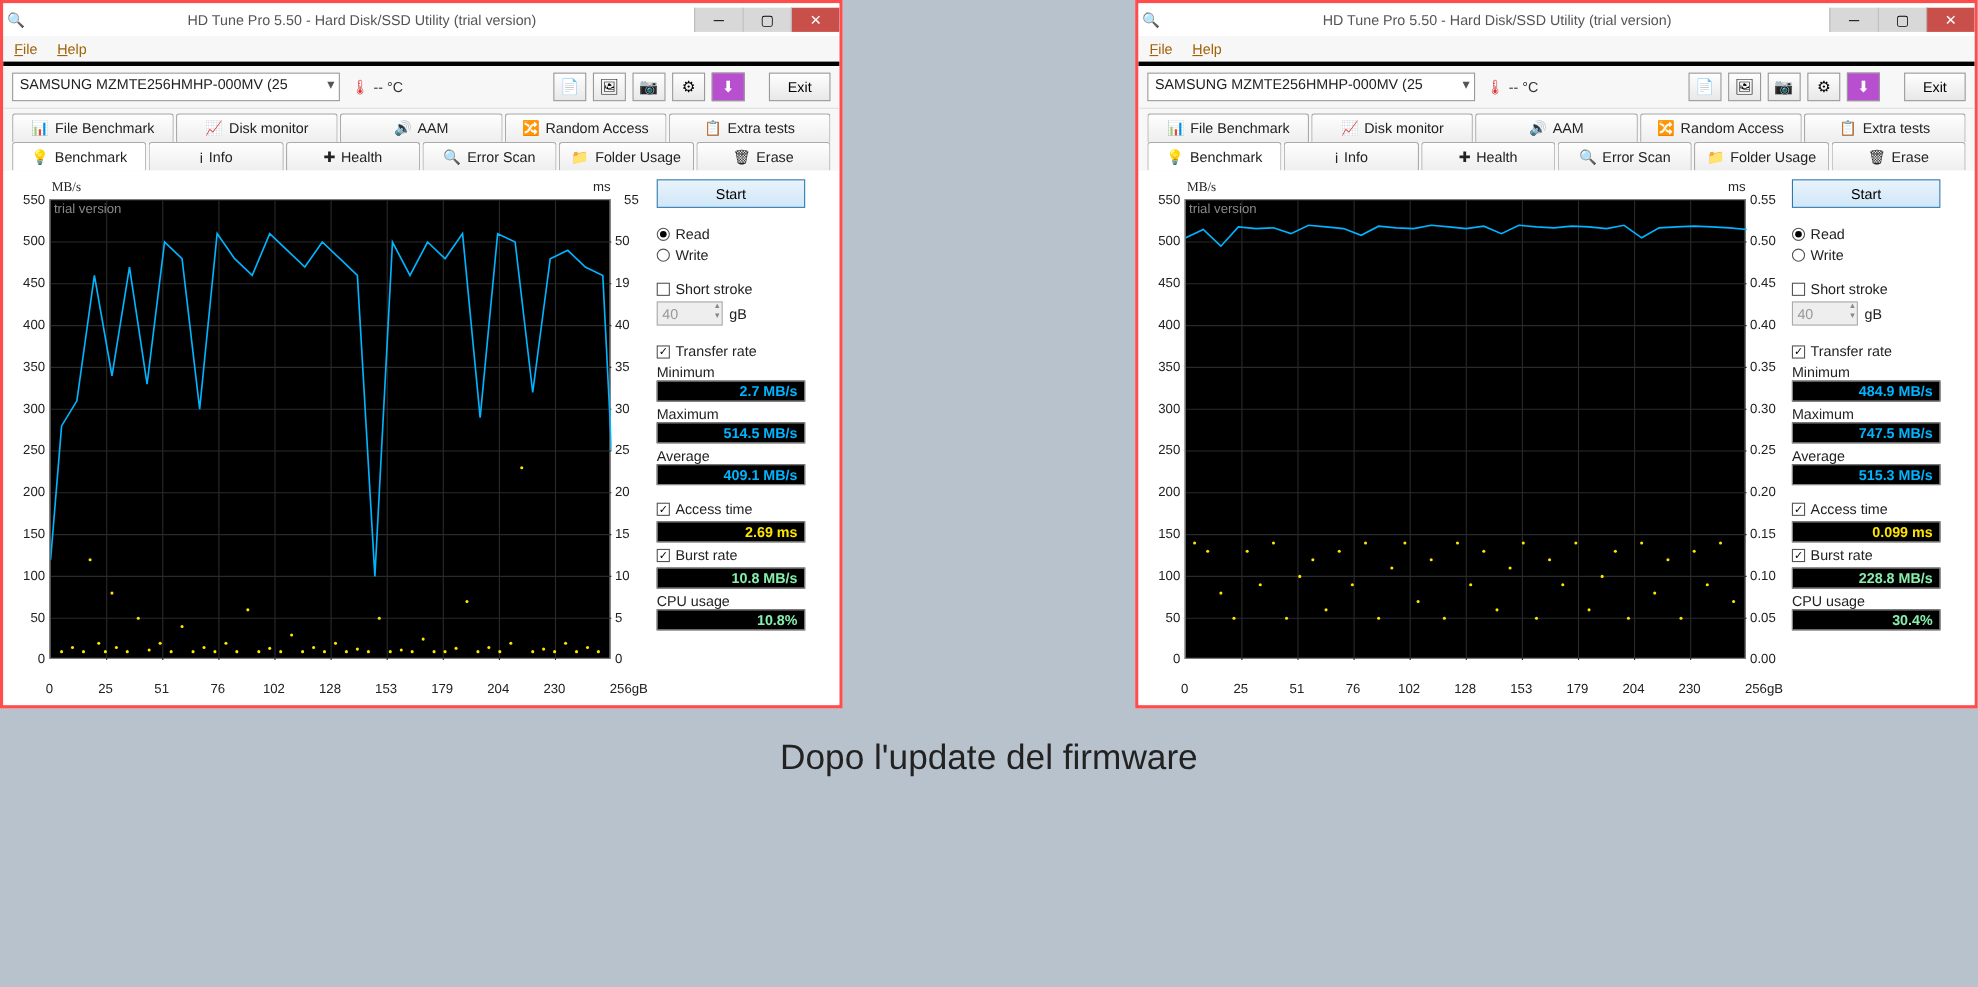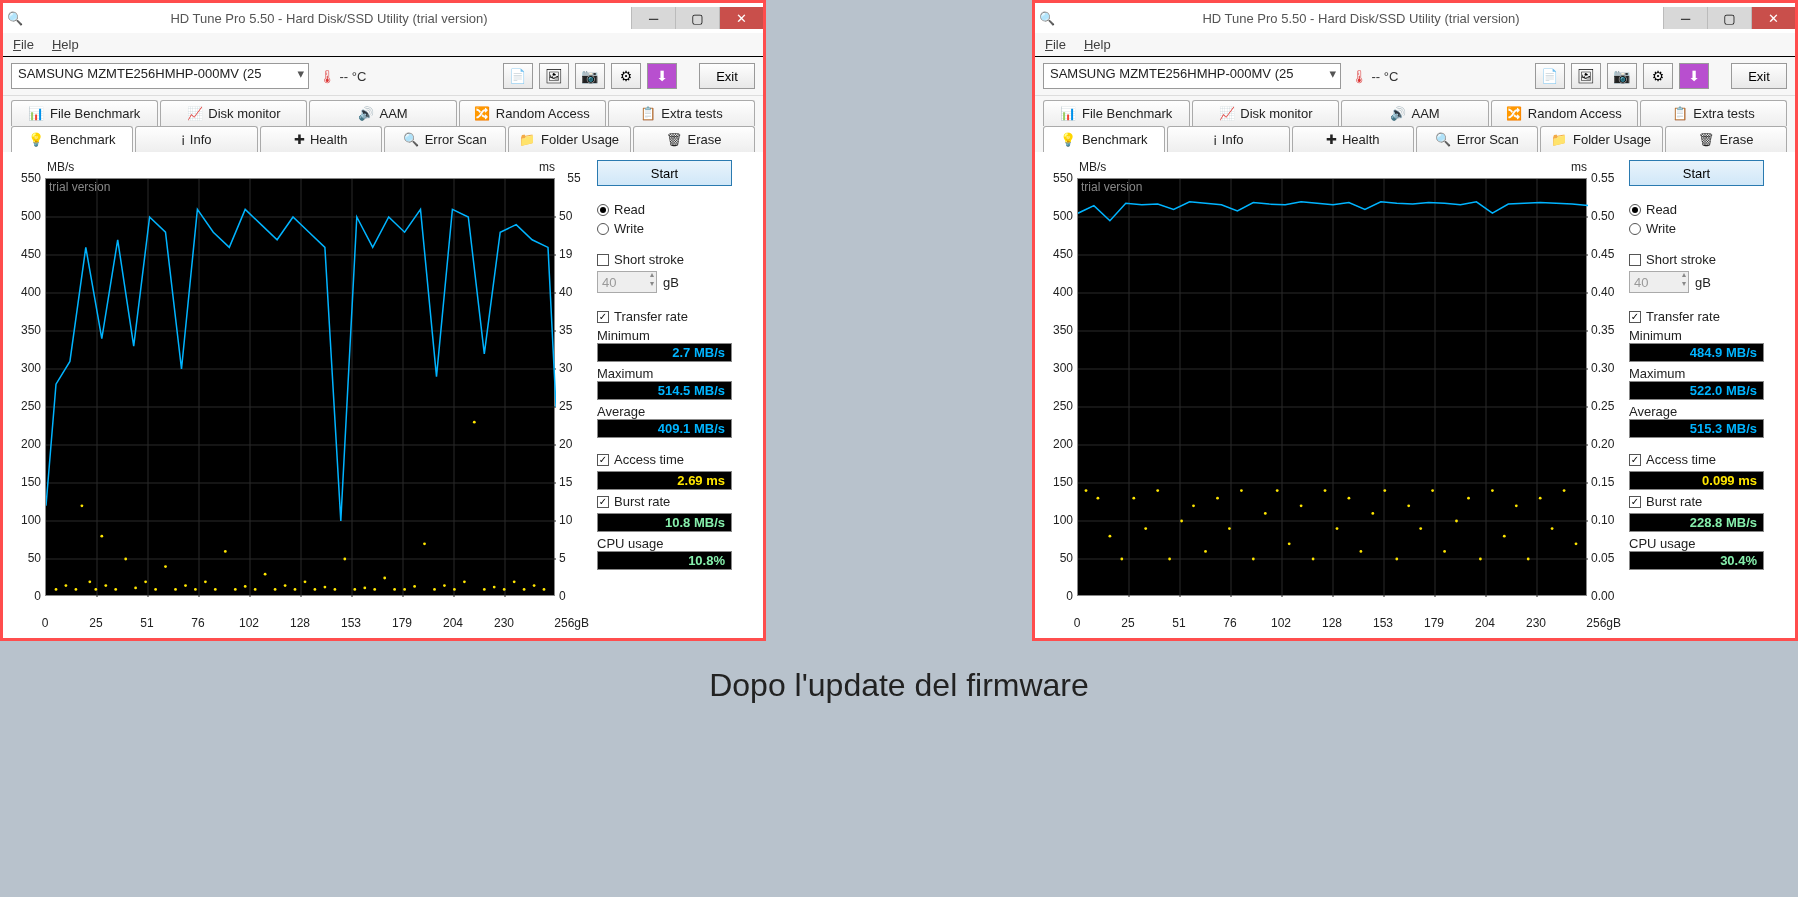--- a/index.html
+++ b/index.html
@@ -6,37 +6,37 @@
   body { background: #b8c2cc; width: 1798px; height: 897px; position: relative; }
   .two-up { display: flex; gap: 20px; padding: 0; }
   .shot { border: 3px solid #ff4d4d; background: #f0f0f0; width: 766px; }
   .shot.right { margin-left: auto; }
   .titlebar { display: flex; align-items: center; background: #fff; height: 30px; color: #555; font-size: 13px; }
   .titlebar .ico { width: 24px; display: flex; justify-content: center; }
   .titlebar .title { flex: 1; text-align: center; }
   .winbtns { display: flex; }
   .winbtn { width: 44px; height: 22px; background: #d8d8d8; border-left: 1px solid #bbb; display: flex; align-items: center; justify-content: center; font-size: 13px; color: #000; }
   .winbtn.close { background: #c94f4b; color: #fff; }
-  .menubar { display: flex; gap: 18px; padding: 4px 10px; background: #f7f7f7; border-bottom: 1px solid #000000; color: #404040; font-size: 13px; }
+  .menubar { display: flex; gap: 18px; padding: 4px 10px; background: #f7f7f7; border-bottom: 4px solid #000000; color: #a16207; font-size: 13px; }
   .menubar span u { text-decoration: underline; }
   .toolbar { display: flex; align-items: center; gap: 6px; padding: 6px 8px; background: #f7f7f7; border-bottom: 1px solid #ddd; }
   .dcombo { flex: 0 0 298px; height: 26px; border: 1px solid #999; background: #fff; padding: 2px 18px 2px 6px; font-size: 13px; color: #222; position: relative; overflow: hidden; white-space: nowrap; }
   .dcombo::after { content: "▾"; position: absolute; right: 4px; top: 2px; color: #555; }
   .tbtn { width: 30px; height: 26px; border: 1px solid #999; background: linear-gradient(#fefefe,#e8e8e8); display: flex; align-items: center; justify-content: center; font-size: 14px; }
   .temp { display: flex; align-items: center; gap: 4px; font-size: 13px; color: #333; padding: 0 4px; }
   .tsep { flex: 1; }
   .exitbtn { width: 56px; height: 26px; border: 1px solid #999; background: linear-gradient(#fefefe,#e8e8e8); font-size: 13px; }
   .tabs-row { display: flex; padding: 4px 8px 0 8px; gap: 2px; background: #f7f7f7; }
   .tab { flex: 1; height: 26px; border: 1px solid #aaa; border-bottom: none; background: linear-gradient(#fefefe,#eee); display: flex; align-items: center; justify-content: center; gap: 5px; font-size: 13px; color: #222; border-radius: 3px 3px 0 0; white-space: nowrap; padding: 0 4px; }
   .tab.active { background: #fff; font-weight: 400; }
   .content { display: flex; padding: 8px; background: #fff; gap: 8px; }
   .chartbox { position: relative; width: 578px; height: 470px; }
   .chart-canvas { position: absolute; left: 34px; top: 18px; width: 510px; height: 418px; background: #000; border: 1px solid #888; }
   .trialv { position: absolute; left: 38px; top: 20px; color: #888; font-size: 12px; }
-  .ylabel-l { position: absolute; left: 36px; top: 0; font-size: 12px; color: #222; }
+  .ylabel-l { position: absolute; left: 36px; top: 0; font-size: 12px; color: #222; font-family: Liberation Serif, serif; }
   .ylabel-r { position: absolute; right: 34px; top: 0; font-size: 12px; color: #222; }
   .ytick-l { position: absolute; left: 0; width: 30px; text-align: right; font-size: 12px; color: #222; }
   .ytick-r { position: absolute; right: 0; width: 30px; text-align: left; font-size: 12px; color: #222; }
   .xtick { position: absolute; bottom: 0; font-size: 12px; color: #222; transform: translateX(-50%); }
   .xunit { position: absolute; right: 0; bottom: 0; font-size: 12px; color: #222; }
   .side { width: 135px; display: flex; flex-direction: column; gap: 4px; font-size: 13px; color: #222; }
   .startbtn { height: 26px; border: 1px solid #2a7ab0; background: linear-gradient(#e9f3fb,#d0e7f8); font-size: 13px; }
   .radio, .chk { display: flex; align-items: center; gap: 5px; }
   .radio .disc { width: 12px; height: 12px; border: 1px solid #555; border-radius: 50%; display: inline-flex; align-items: center; justify-content: center; }
   .radio.sel .disc::after { content: ""; width: 6px; height: 6px; background: #000; border-radius: 50%; }
@@ -416,21 +416,21 @@
             <span>gB</span>
           </div>
         <div style="height:8px"></div>
         <div class="chk sel"><span class="box"></span>Transfer rate</div>
         <div class="metric">
             <div class="lbl">Minimum</div>
             <div class="val">484.9 MB/s</div>
           </div>
         <div class="metric">
             <div class="lbl">Maximum</div>
-            <div class="val">522.0 MB/s</div>
+            <div class="val">747.5 MB/s</div>
           </div>
         <div class="metric">
             <div class="lbl">Average</div>
             <div class="val">515.3 MB/s</div>
           </div>
         <div style="height:6px"></div>
         <div class="chk sel"><span class="box"></span>Access time</div>
         <div class="val y">0.099 ms</div>
         <div class="chk sel"><span class="box"></span>Burst rate</div>
         <div class="val w">228.8 MB/s</div>

